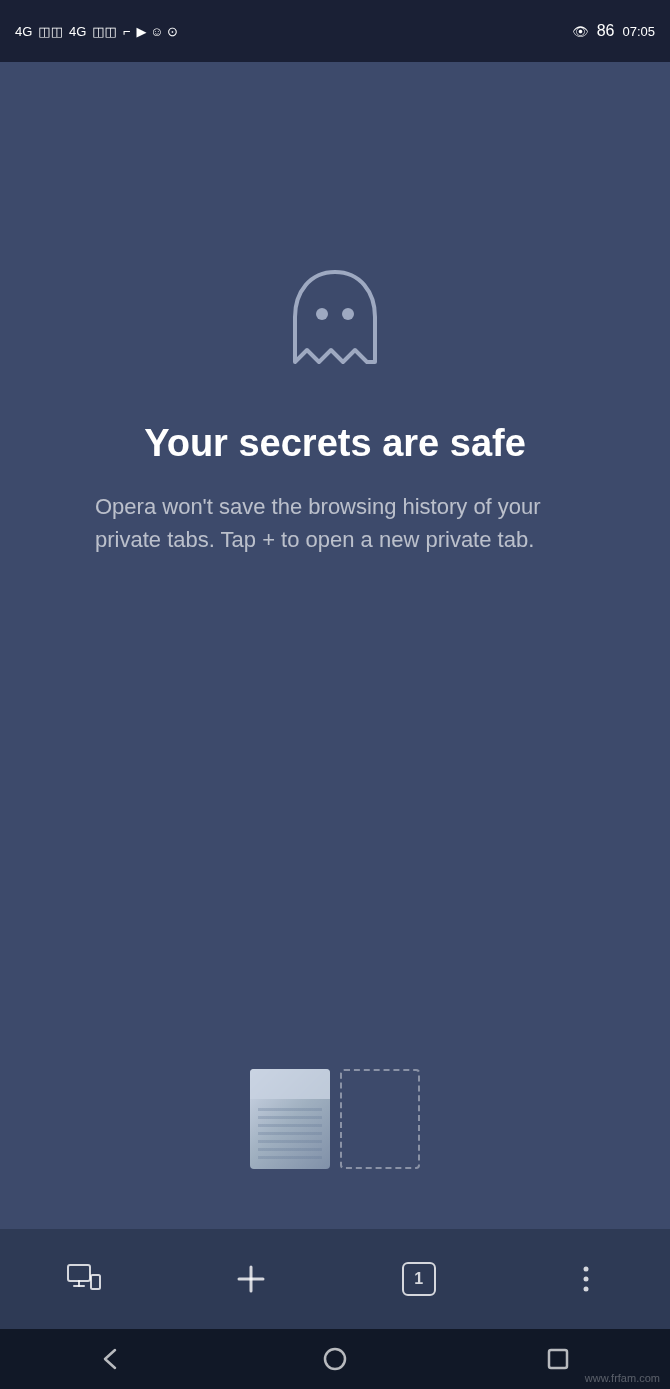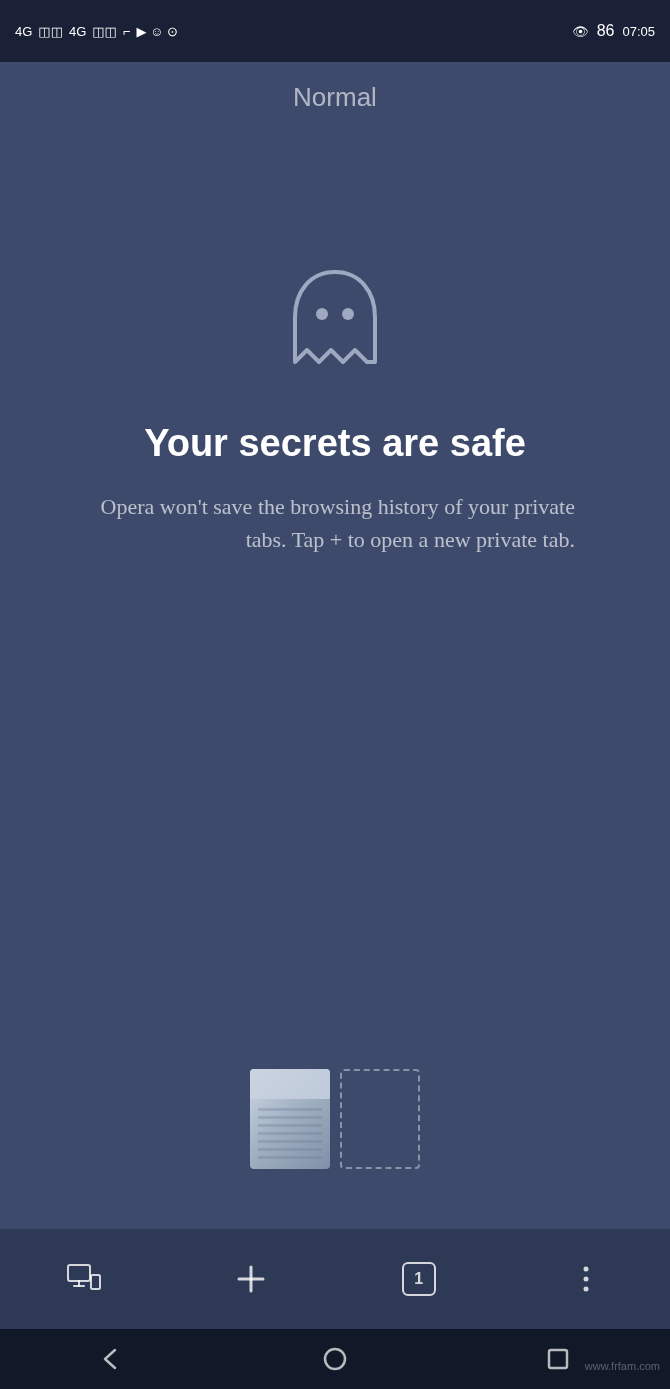--- a/index.html
+++ b/index.html
@@ -122,25 +122,24 @@
       color: #ffffff;
       font-size: 38px;
       font-weight: 600;
       text-align: right;
       margin-bottom: 25px;
     }
 
     .message-subtitle {
       color: rgba(255, 255, 255, 0.65);
       font-size: 22px;
-      text-align: right;
+      text-align: left;
       line-height: 1.5;
       max-width: 520px;
       padding: 0 20px;
-      font-family: Liberation Serif, serif;
     }
 
     
     .thumbnails-area {
       position: absolute;
       bottom: 220px;
       left: 50%;
       transform: translateX(-50%);
       display: flex;
       gap: 10px;
@@ -255,21 +254,21 @@
       height: 30px;
       display: flex;
       align-items: center;
       justify-content: center;
       color: rgba(255, 255, 255, 0.7);
     }
 
     
     .watermark {
       position: absolute;
-      bottom: 17px;
+      bottom: 5px;
       right: 10px;
       color: rgba(255,255,255,0.3);
       font-size: 11px;
       margin-left: 31px;
     }
   </style>
 </head>
 <body>
 
 <div class="status-bar">
@@ -282,23 +281,20 @@
     <span class="status-text">▶ ☺ ⊙</span>
   </div>
   <div class="status-bar-right">
     <span class="status-text">👁</span>
     <span class="status-text battery-icon">86</span>
     <span class="status-text">07:05</span>
   </div>
 </div>
 
 <div class="tab-bar">
-  <div class="tab-item">
-    <span class="tab-label">Normal</span>
-  </div>
 </div>
 
 <div class="main-content">
 
   <div class="ghost-icon">
     <svg viewBox="0 0 100 120" xmlns="http://www.w3.org/2000/svg">
       <path d="M50 10 C25 10 10 30 10 55 L10 100 L22 88 L34 100 L46 88 L58 100 L70 88 L82 100 L90 100 L90 55 C90 30 75 10 50 10 Z" fill="none" stroke="rgba(200,210,230,0.7)" stroke-width="4" stroke-linecap="round" stroke-linejoin="round"></path>
 
       <circle cx="37" cy="52" r="6" fill="rgba(200,210,230,0.7)"></circle>
       <circle cx="63" cy="52" r="6" fill="rgba(200,210,230,0.7)"></circle>

